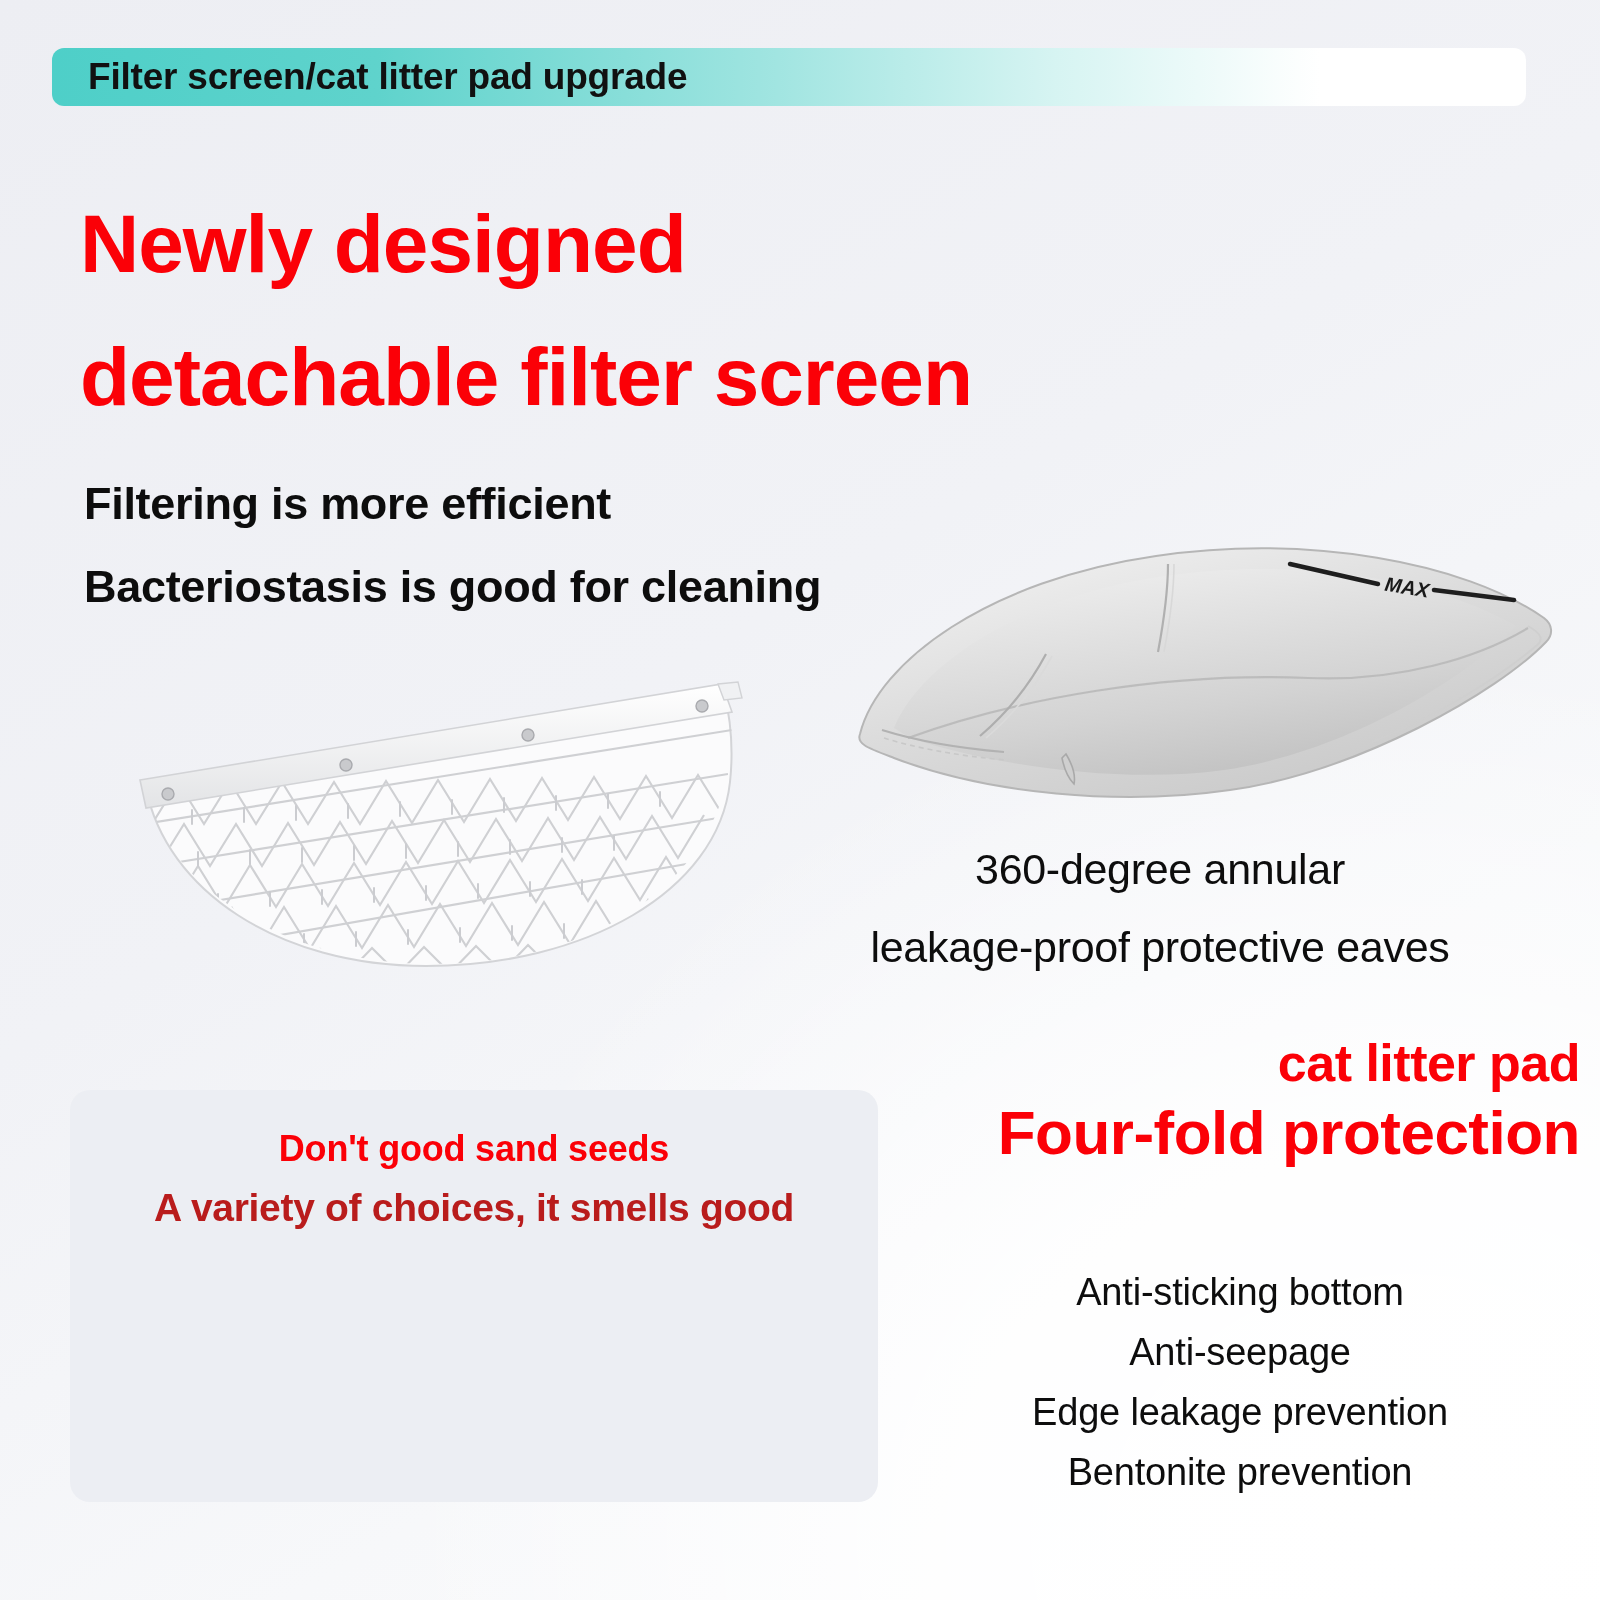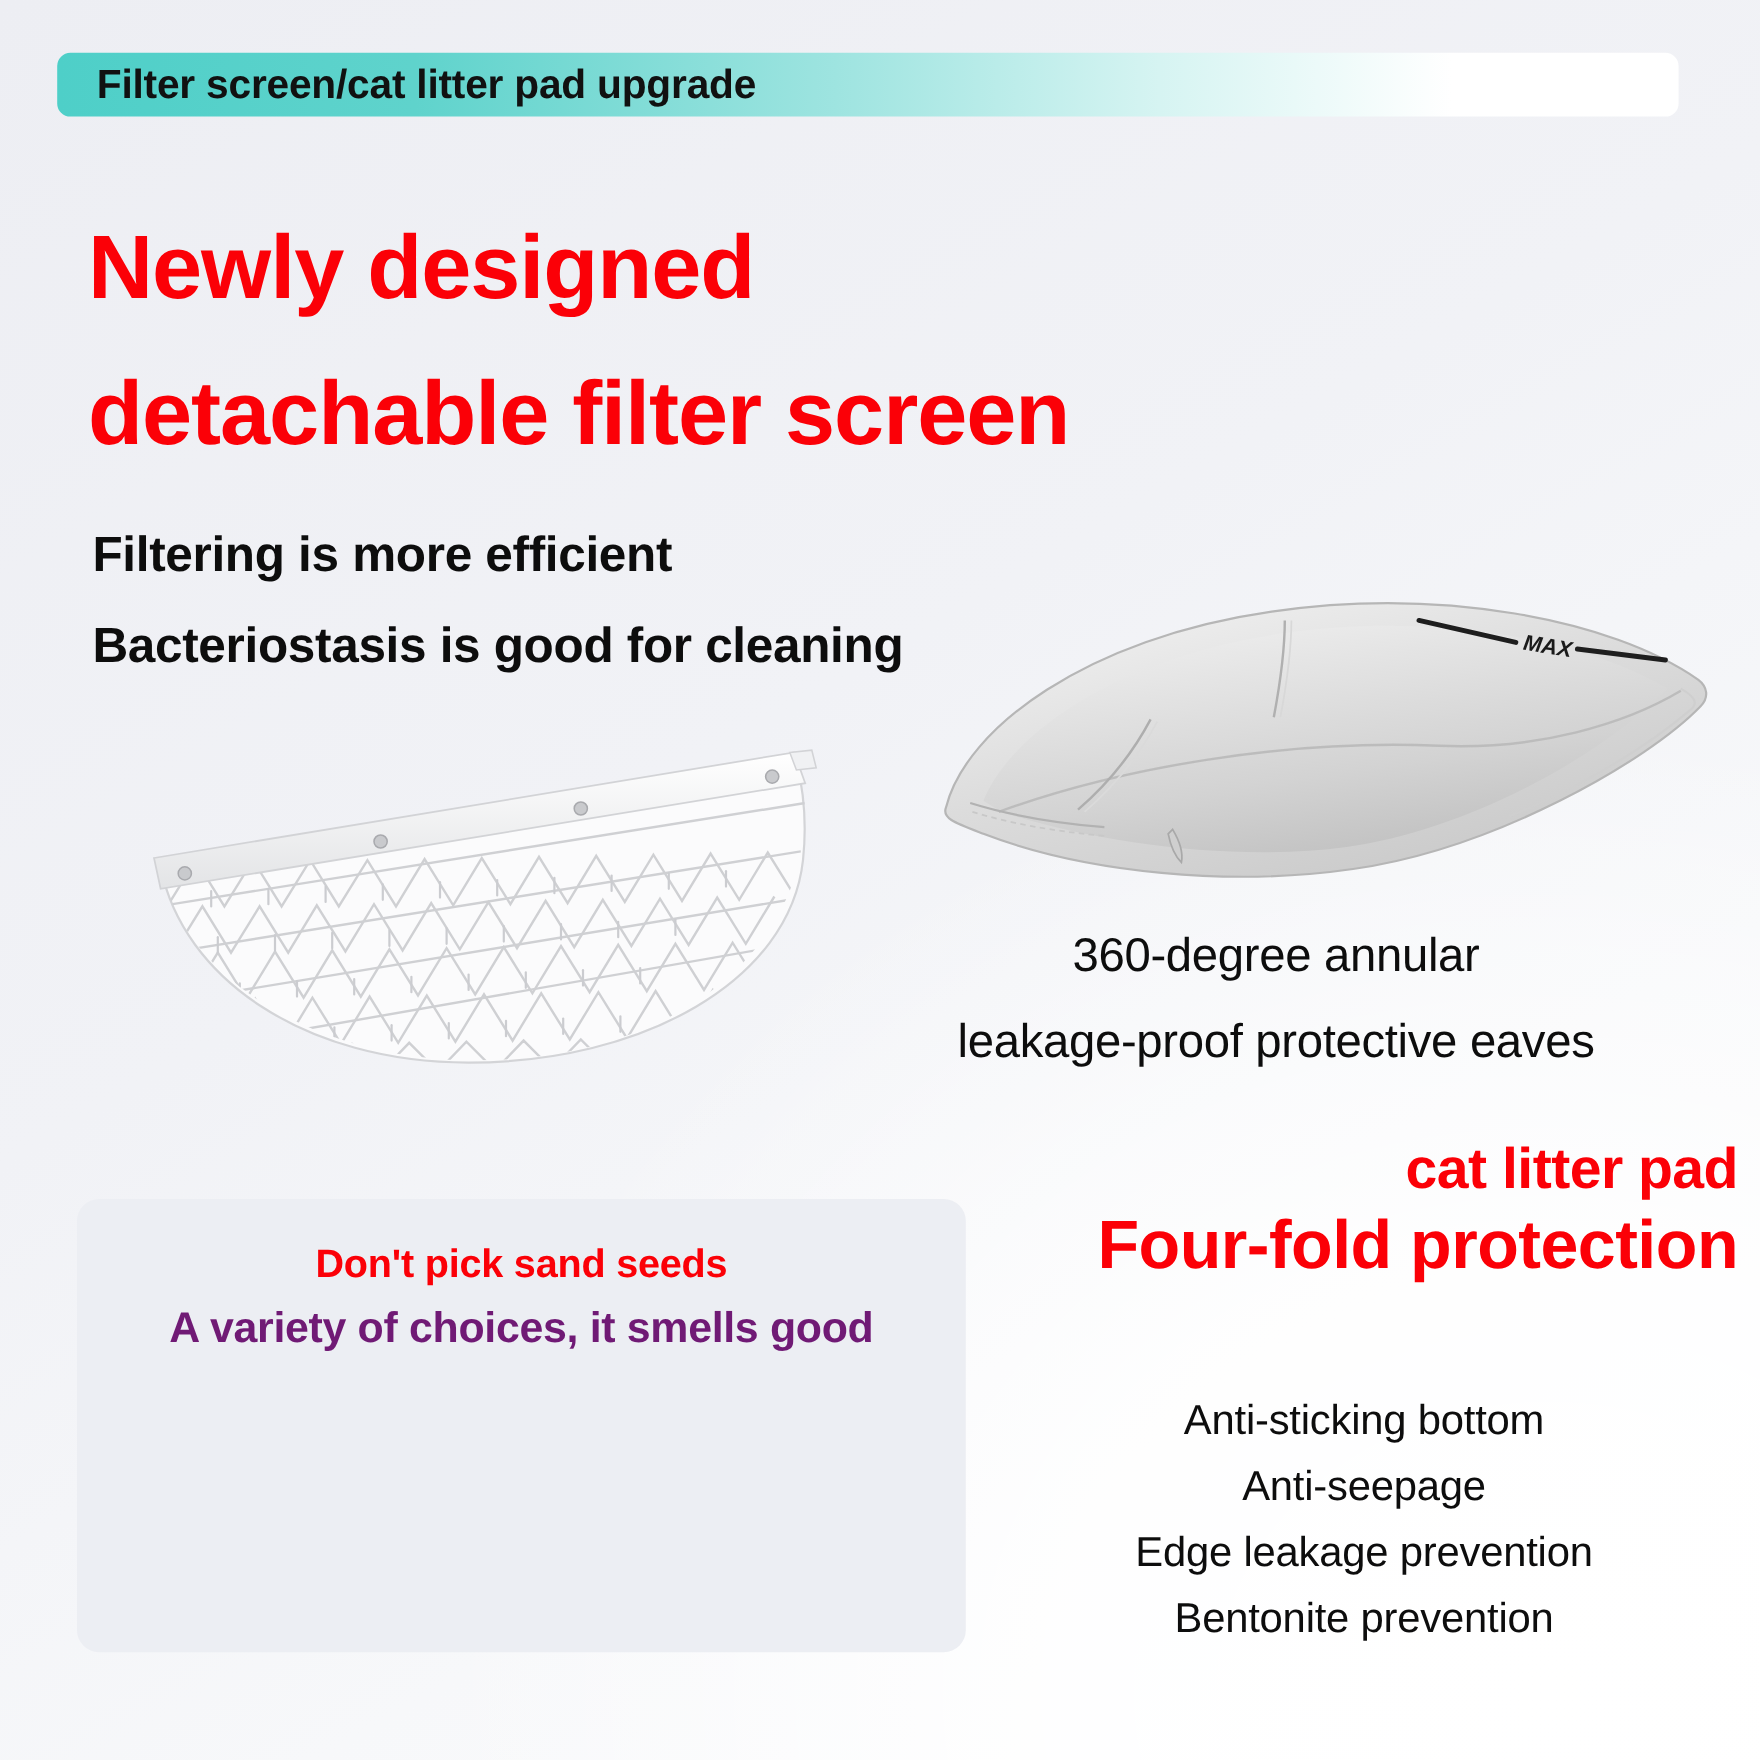--- a/index.html
+++ b/index.html
@@ -144,21 +144,21 @@
     margin-top: 38px;
     text-align: center;
     color: #fb0007;
     font-size: 36px;
     font-weight: 700;
     letter-spacing: -0.2px;
   }
   .sand-sub {
     margin-top: 16px;
     text-align: center;
-    color: #701a75;
+    color: #b91c1c;
     font-size: 39px;
     font-weight: 600;
     letter-spacing: -0.3px;
   }
   .sand-row {
     margin-top: 26px;
     display: flex;
     justify-content: center;
     gap: 20px;
   }
@@ -373,17 +373,17 @@
   </div>
 
   <div class="benefits">
     <div>Anti-sticking bottom</div>
     <div>Anti-seepage</div>
     <div>Edge leakage prevention</div>
     <div>Bentonite prevention</div>
   </div>
 
   <div class="sand-panel">
-    <div class="sand-head">Don't pick sand seeds</div>
+    <div class="sand-head">Don't good sand seeds</div>
     <div class="sand-sub">A variety of choices, it smells good</div>
   </div>
 
 </div>
 
 </body></html>

